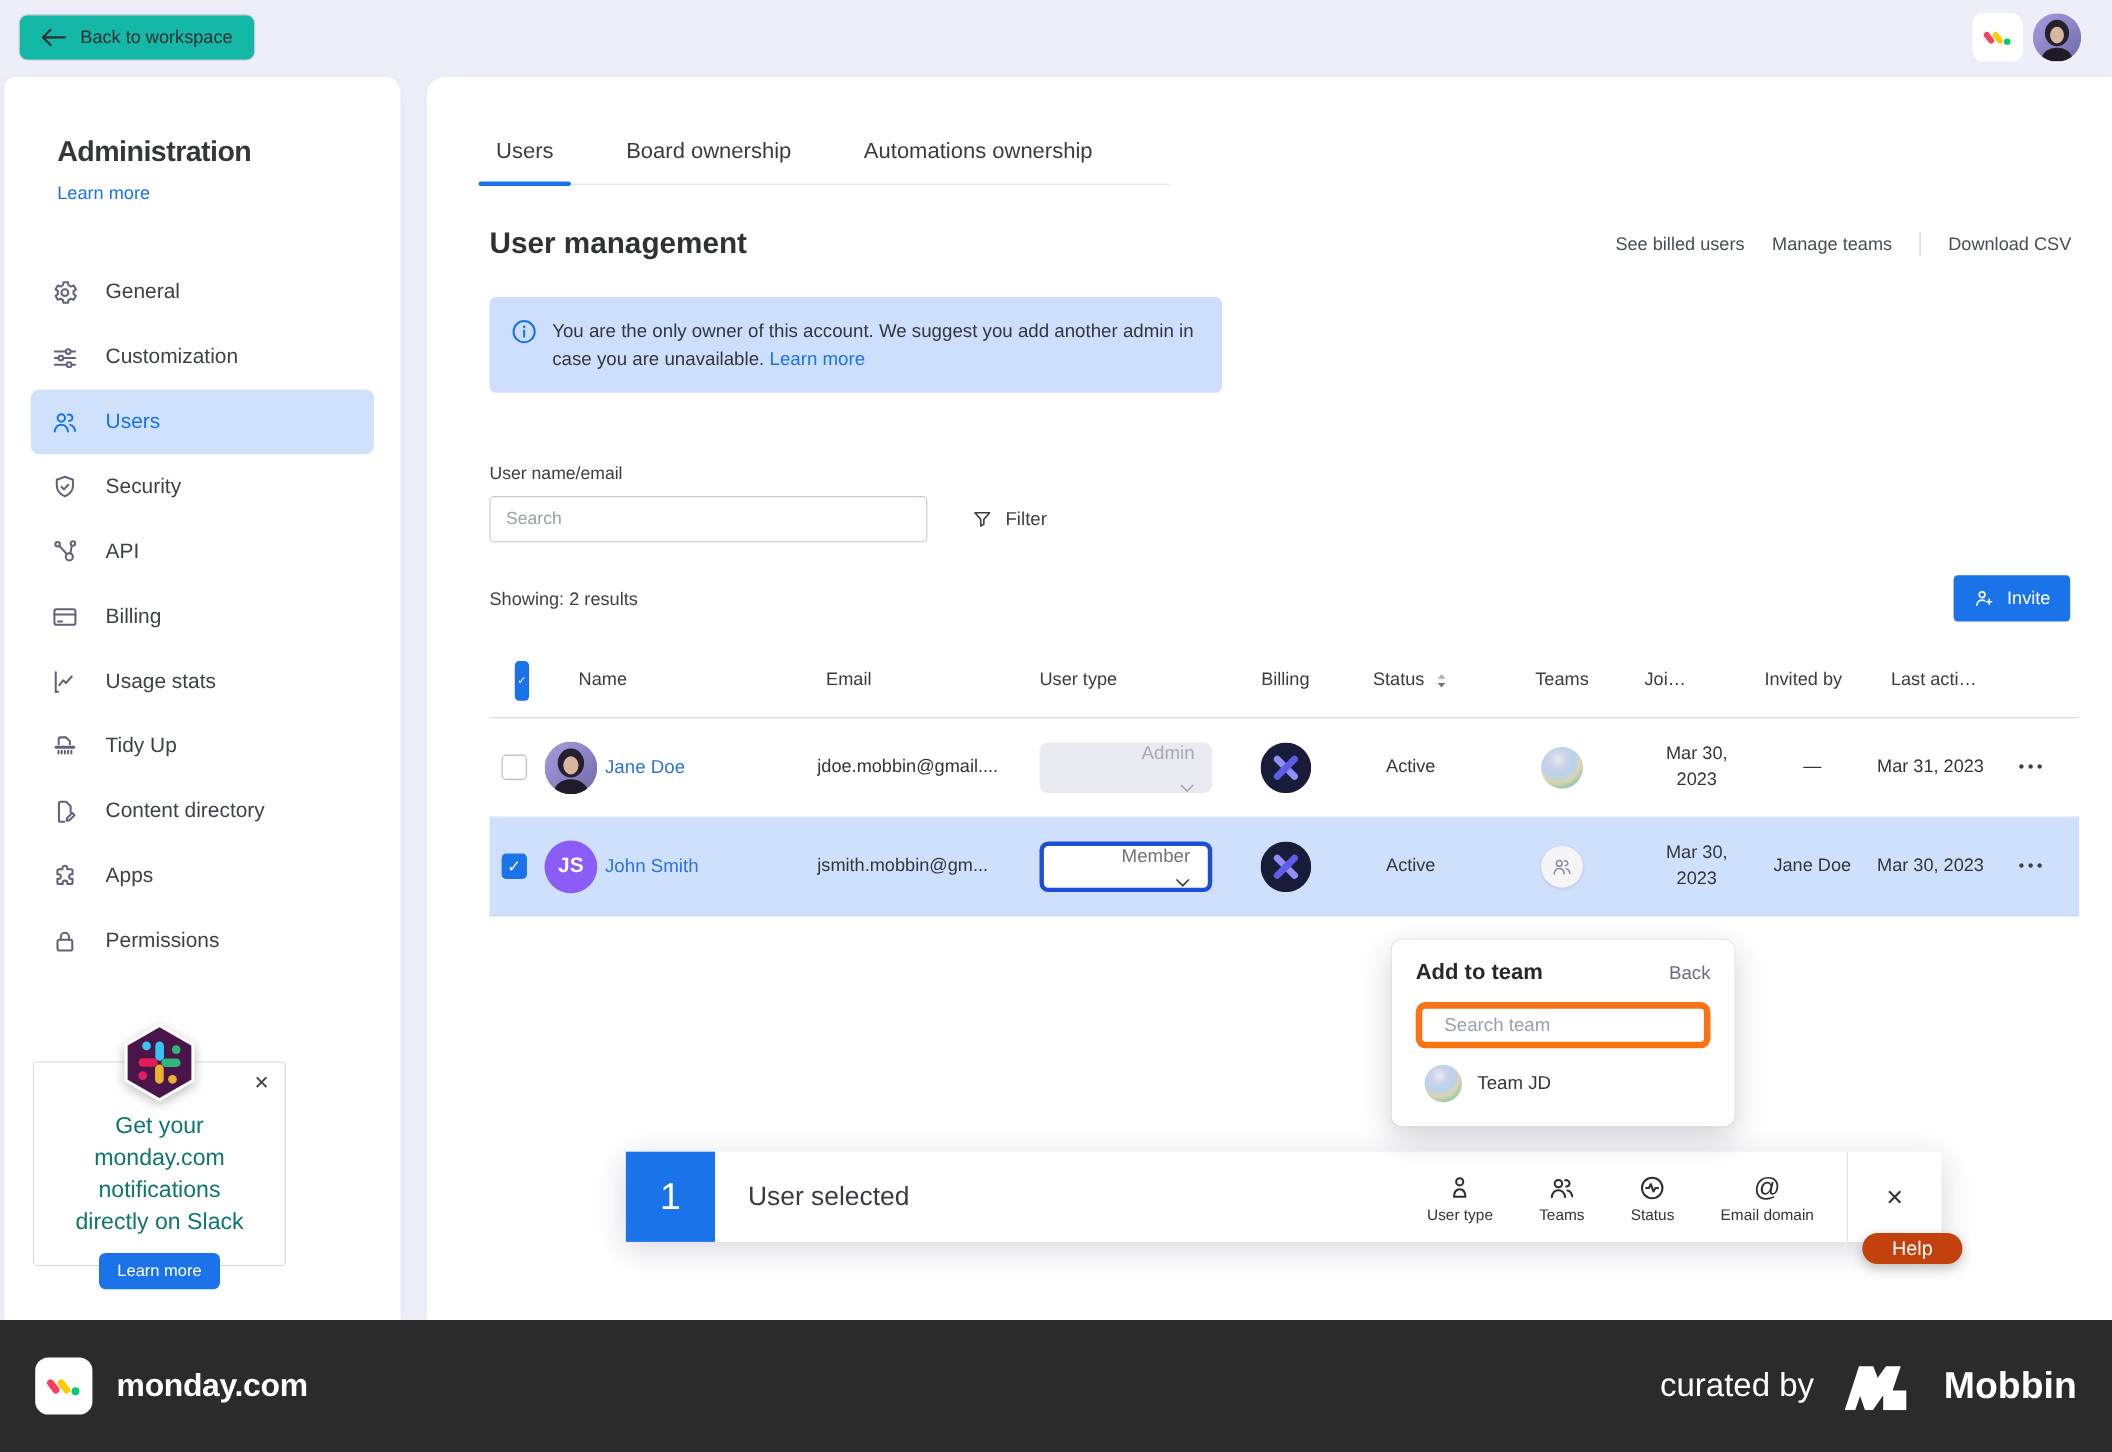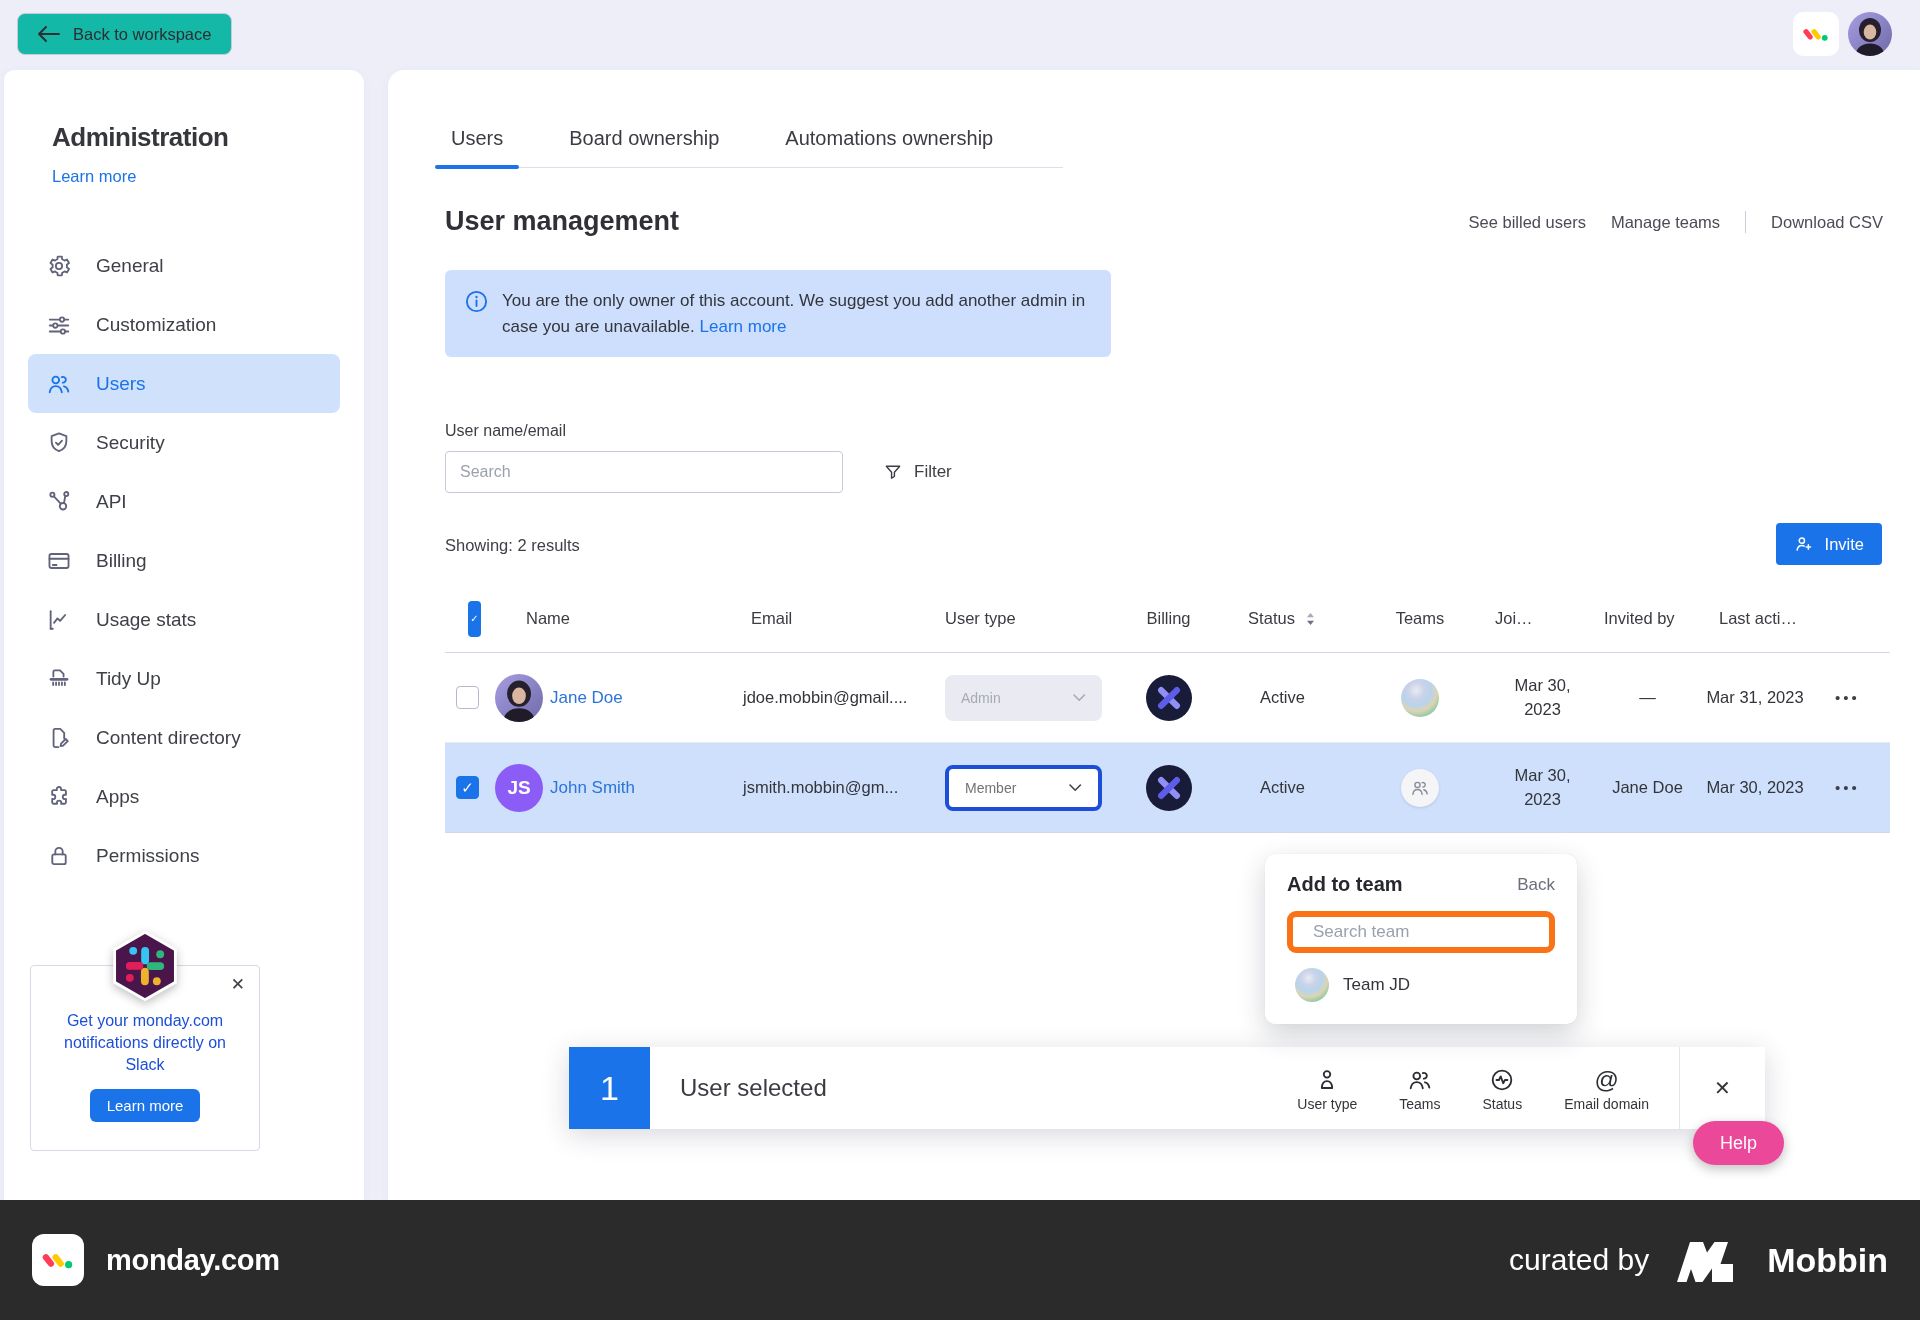--- a/index.html
+++ b/index.html
@@ -46,21 +46,21 @@
   .menu-item .ic { color:#60637a; flex:0 0 auto; }
   .menu-item.active { background:#cfe1fb; color:#1a73e8; }
   .menu-item.active .ic { color:#1a73e8; }
 
   .slack-card {
     position:absolute; left:26px; top:895px; width:230px; height:186px;
     background:#fff; border:1px solid #d6d9e6; border-radius:4px; text-align:center;
   }
   .slack-hex { position:absolute; top:-36px; left:50%; transform:translateX(-50%); filter:drop-shadow(0 3px 5px rgba(0,0,0,.25)); }
   .slack-close { position:absolute; top:6px; right:10px; font-size:17px; color:#3f4148; cursor:pointer; line-height:1; padding:4px; }
-  .slack-text { width:172px; margin:44px auto 0; font-size:16px; line-height:1.38; color:#1d4ed8; }
+  .slack-text { width:172px; margin:44px auto 0; font-size:21px; line-height:1.38; color:#0f766e; }
   .slack-btn {
     margin-top:13px; display:inline-block; background:#1a73e8; color:#fff;
     font-size:15px; padding:8px 17px; border-radius:6px; cursor:pointer;
   }
 
   
   .tabs { position:absolute; left:57px; top:57px; width:618px; display:flex; gap:54px; border-bottom:1px solid #dde0ec; }
   .tab { position:relative; font-size:20px; color:#3a3c42; padding:0 6px 17px; cursor:pointer; }
   .tab.active::after { content:""; position:absolute; left:-10px; right:-10px; bottom:-2px; height:4px; border-radius:3px; background:#1a73e8; }
   .page-title { position:absolute; left:57px; top:136px; font-size:27px; font-weight:700; color:#2f3136; }
@@ -103,22 +103,22 @@
 
   .row { height:90px; border-bottom:1px solid #e8eaf3; font-size:16.5px; color:#33353b; }
   .row.selected { background:#cfe0fc; border-bottom-color:#d5d8e4; }
   .cb { width:23px; height:23px; margin-left:11px; border:1.5px solid #b6bac8; border-radius:4px; background:#fff; cursor:pointer;
         display:flex; align-items:center; justify-content:center; color:#fff; font-size:15px; }
   .cb.checked { background:#1a73e8; border-color:#1a73e8; }
   .user-avatar { width:48px; height:48px; border-radius:50%; margin-left:4px; overflow:hidden; }
   .ja-initials { width:48px; height:48px; border-radius:50%; margin-left:4px; background:#8b5cf6; color:#fff; font-size:19px; font-weight:700; display:flex; align-items:center; justify-content:center; }
   .cell-name { color:#2b74d9; font-size:17px; cursor:pointer; }
   .type-select {
-    width:157px; height:46px; border-radius:8px; padding:0 16px; font-size:14px; cursor:pointer;
-    display:flex; align-items:center; justify-content:space-between;
+    width:157px; height:46px; border-radius:8px; padding:0 16px; font-size:17px; cursor:pointer;
+    display:flex; align-items:flex-end; justify-content:space-between;flex-direction:column;
   }
   .type-select.disabled { background:#e9eaf2; color:#a7aab6; }
   .type-select.enabled { background:#fff; border:4px solid #1d4ed8; color:#737373; }
   .cell-center { text-align:center; }
   .prod-wrap, .team-wrap { display:flex; justify-content:center; }
   .sphere { border-radius:50%;
     background:radial-gradient(circle at 40% 30%, #e6ecf3 0%, #ccd2e8 24%, #b7d4ee 42%, #dcd4b4 60%, #8ec9a4 78%, #6ea7dc 100%); }
   .team-a { width:38px; height:38px; }
   .team-gray { width:38px; height:38px; border-radius:50%; background:#f5f5f7; display:flex; align-items:center; justify-content:center; box-shadow:0 1px 3px rgba(0,0,0,.12); }
   .date-cell { line-height:1.45; text-align:center; }
@@ -148,22 +148,22 @@
   }
   .sel-count { width:81px; height:82px; background:#1a73e8; color:#fff; font-size:34px; display:flex; align-items:center; justify-content:center; flex:0 0 auto; }
   .sel-label { margin-left:30px; font-size:24px; color:#3a3c42; }
   .sel-actions { margin-left:auto; display:flex; gap:42px; margin-right:30px; }
   .sel-action { display:flex; flex-direction:column; align-items:center; gap:3px; font-size:14px; color:#33353b; cursor:pointer; }
   .sel-action .aicon { height:28px; display:flex; align-items:flex-end; justify-content:center; color:#2c2e33; }
   .at-glyph { font-size:24px; line-height:26px; font-weight:400; }
   .sel-div { width:1px; height:82px; background:#e4e6ee; flex:0 0 auto; }
   .sel-close { width:85px; display:flex; align-items:center; justify-content:center; font-size:20px; color:#33353b; cursor:pointer; }
   .help-btn {
-    position:absolute; left:1693px; top:1121px; width:91px; height:44px; z-index:6;
-    background:#ec4899; border-radius:23px; color:#fff; font-size:18px;
+    position:absolute; left:1693px; top:1121px; width:91px; height:28px; z-index:6;
+    background:#c2410c; border-radius:23px; color:#fff; font-size:18px;
     display:flex; align-items:center; justify-content:center; cursor:pointer;
     box-shadow:0 4px 12px rgba(0,0,0,.25);
   }
 
   
   .footer { position:absolute; left:0; right:0; bottom:0; height:120px; background:#2b2b2b; display:flex; align-items:center; padding:0 32px; }
   .f-left { display:flex; align-items:center; gap:22px; }
   .f-logo-box { width:52px; height:52px; background:#fff; border-radius:12px; display:flex; align-items:center; justify-content:center; }
   .f-brand { color:#fff; font-size:29px; font-weight:700; letter-spacing:-.3px; }
   .f-right { margin-left:auto; display:flex; align-items:center; gap:26px; }

